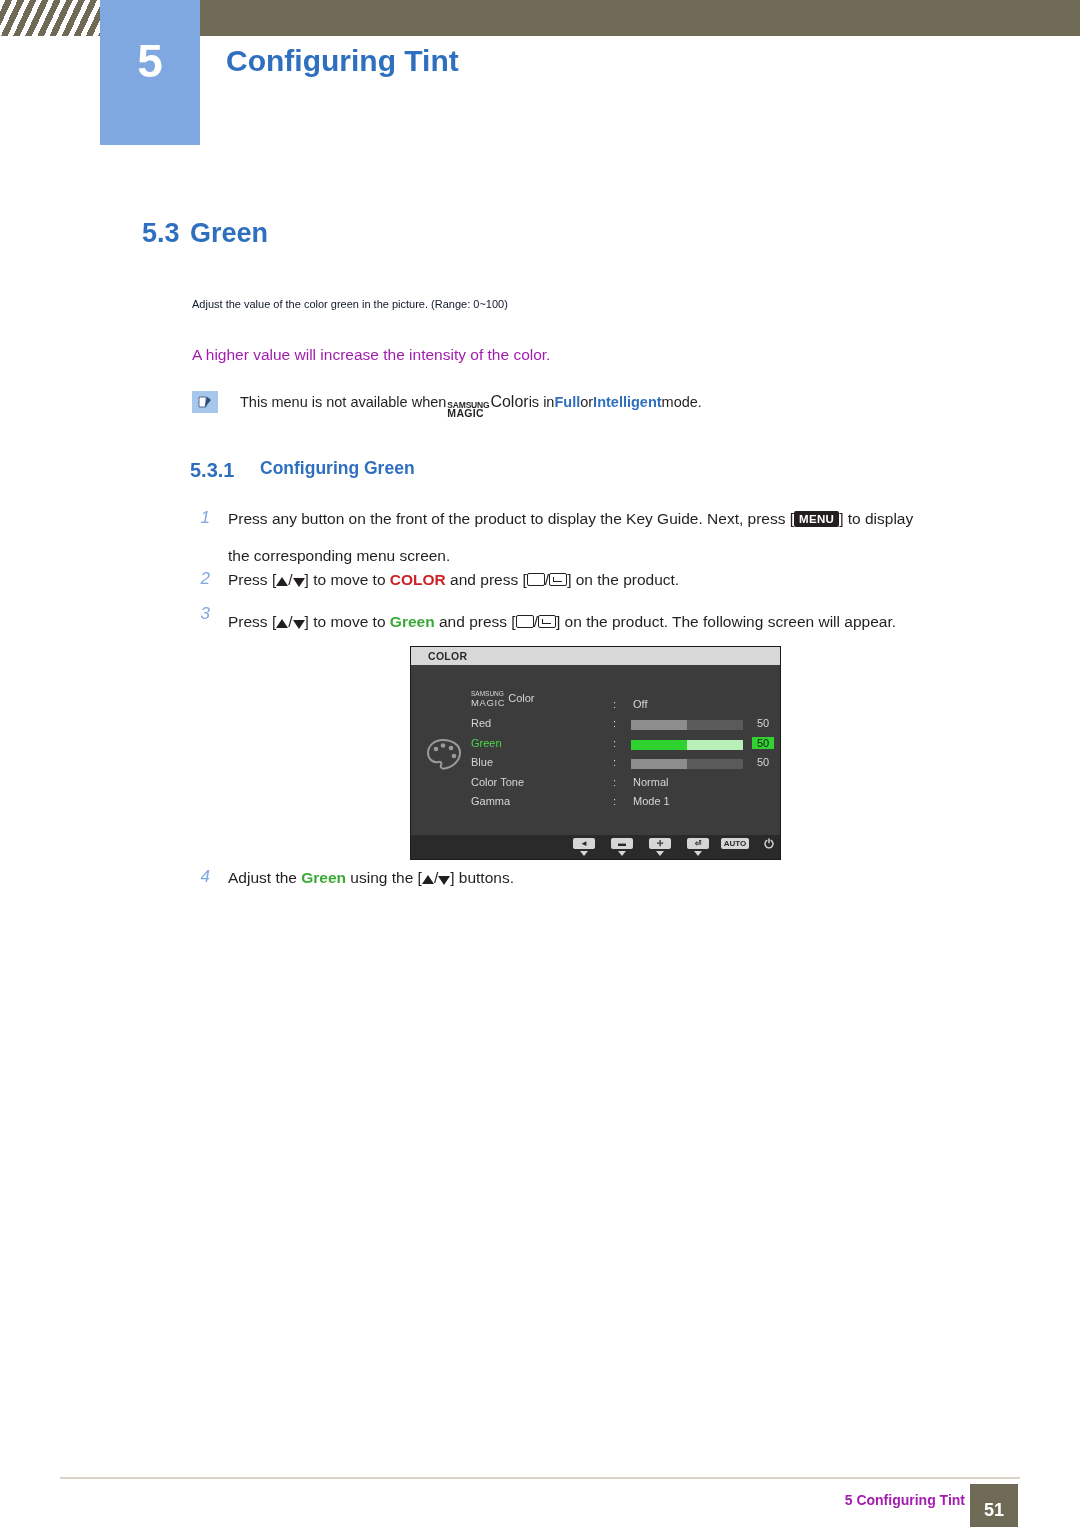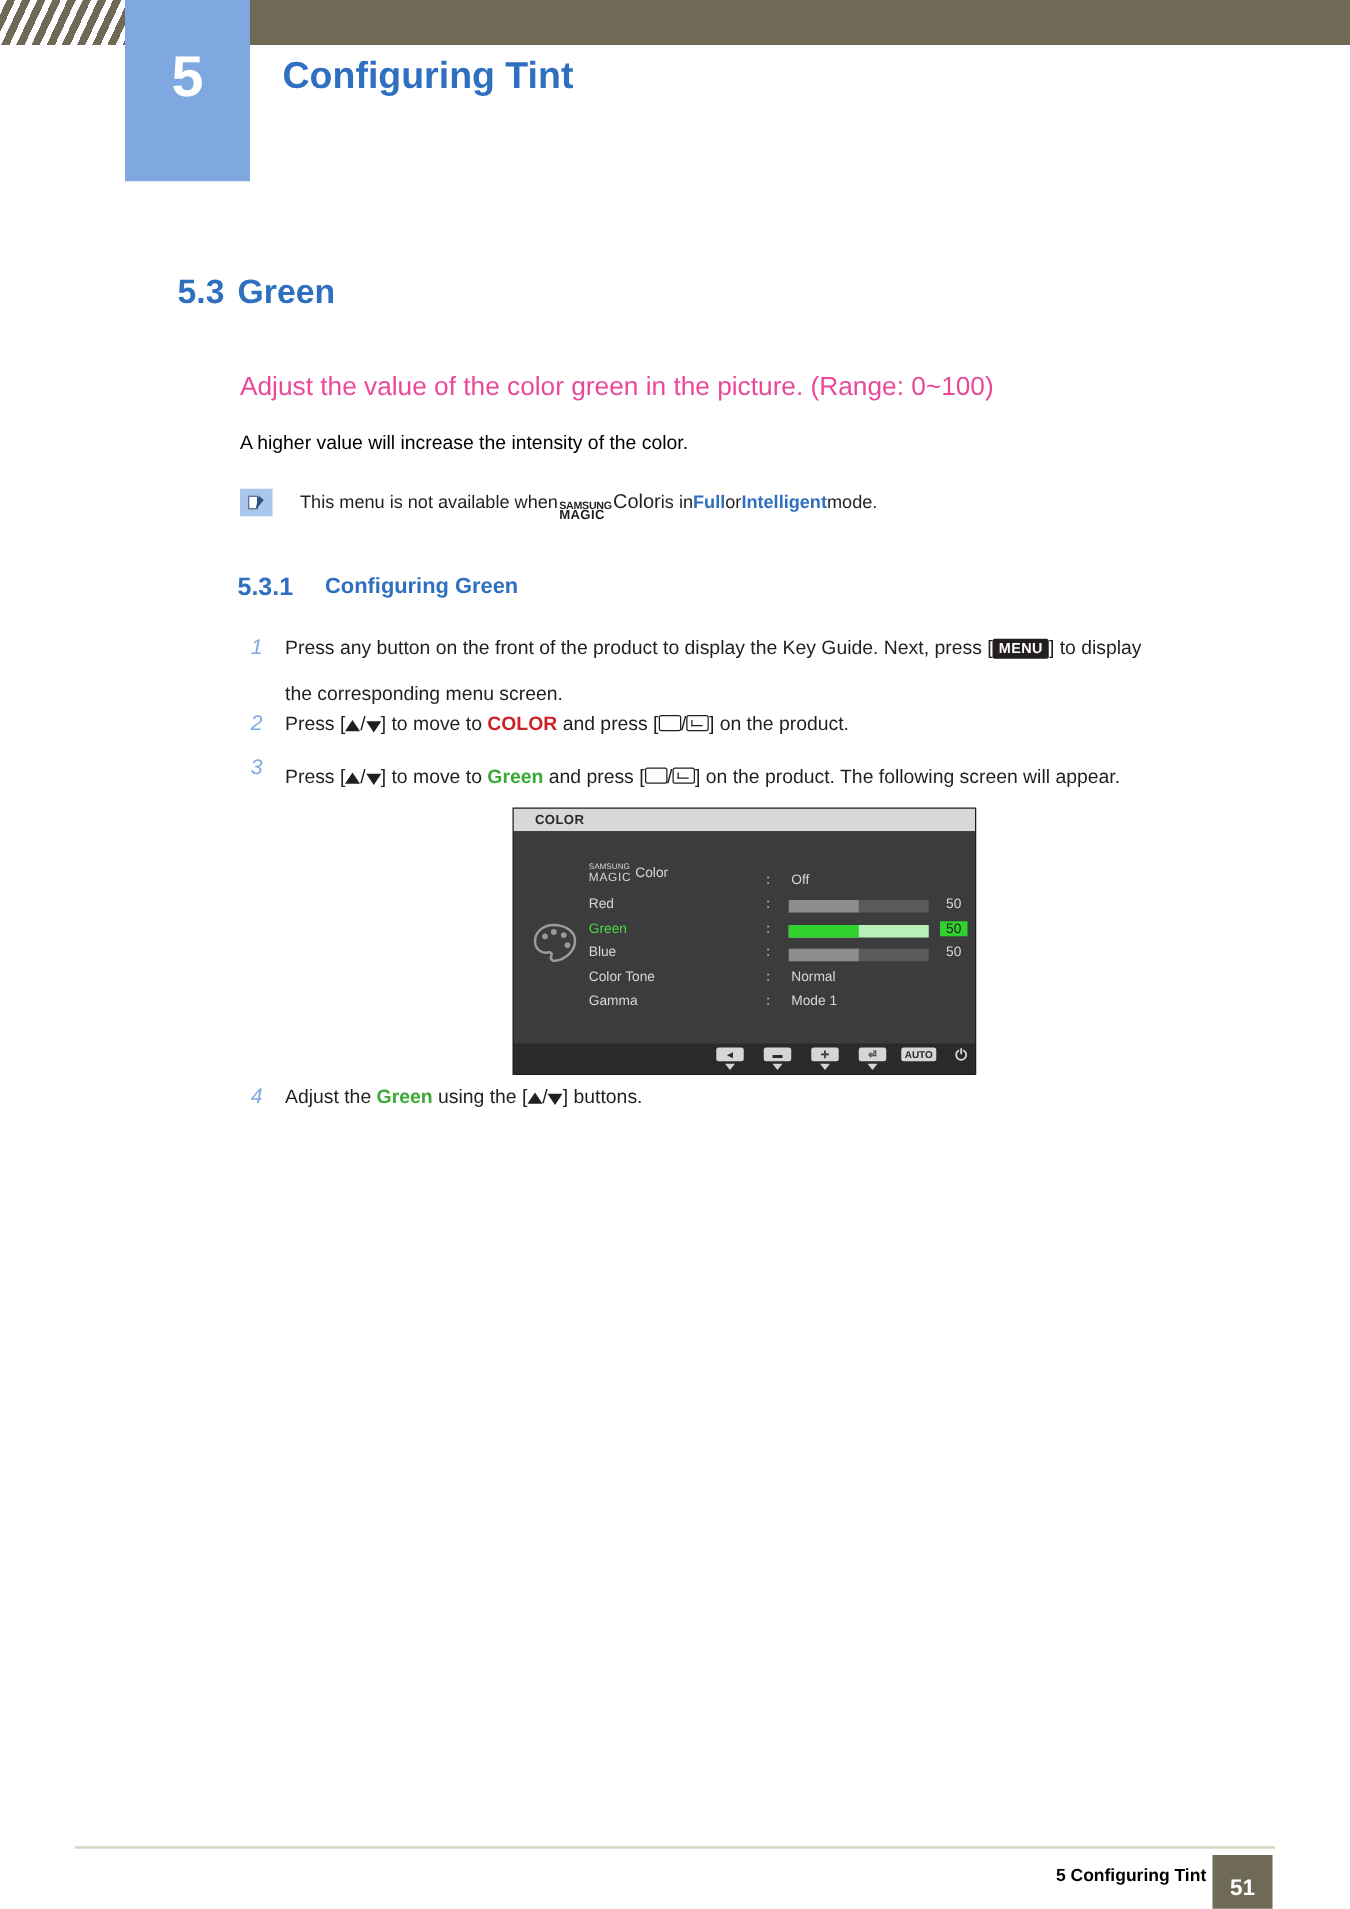--- a/index.html
+++ b/index.html
@@ -40,22 +40,22 @@
   .sec-num {
     position:absolute; top:218px; left:98px;
     font-size:27px; font-weight:bold; color:#2f6fbf;margin-left:44px;
   }
   .sec-title {
     position:absolute; top:218px; left:190px;
     font-size:27px; font-weight:bold; color:#2f6fbf;
   }
 
   
-  .p1 { position:absolute; top:298px; left:192px; font-size:21px; color:#ec4899;text-align:right; }
-  .p2 { position:absolute; top:346px; left:192px; font-size:15.5px; color:#000000; }
+  .p1 { position:absolute; top:298px; left:192px; font-size:11px; color:#0f172a;text-align:right; }
+  .p2 { position:absolute; top:346px; left:192px; font-size:15.5px; color:#a21caf; }
 
   
   .note-icon {
     position:absolute; top:391px; left:192px; width:26px; height:22px;
     background:#a9c7ea;
     display:flex; align-items:center; justify-content:center;
   }
   .note-icon svg { display:block; }
   .note-text {
     position:absolute; top:393px; left:240px;
@@ -207,21 +207,21 @@
   }
 
   
   .footer-line {
     position:absolute; top:1477px; left:60px; width:960px; height:2px;
     background:#d9d4c3;
   }
   .footer-text {
     position:absolute; top:1492px; left:0; width:965px;
     text-align:right;
-    font-size:14px; font-weight:bold; color:#000000;
+    font-size:14px; font-weight:bold; color:#a21caf;
   }
   .footer-page {
     position:absolute; top:1484px; left:970px;
     width:48px; height:52px;
     background:#6e6a56; color:#ffffff;
     font-size:18px; font-weight:bold;
     display:flex; align-items:center; justify-content:center;
   }
 </style>
 </head>

